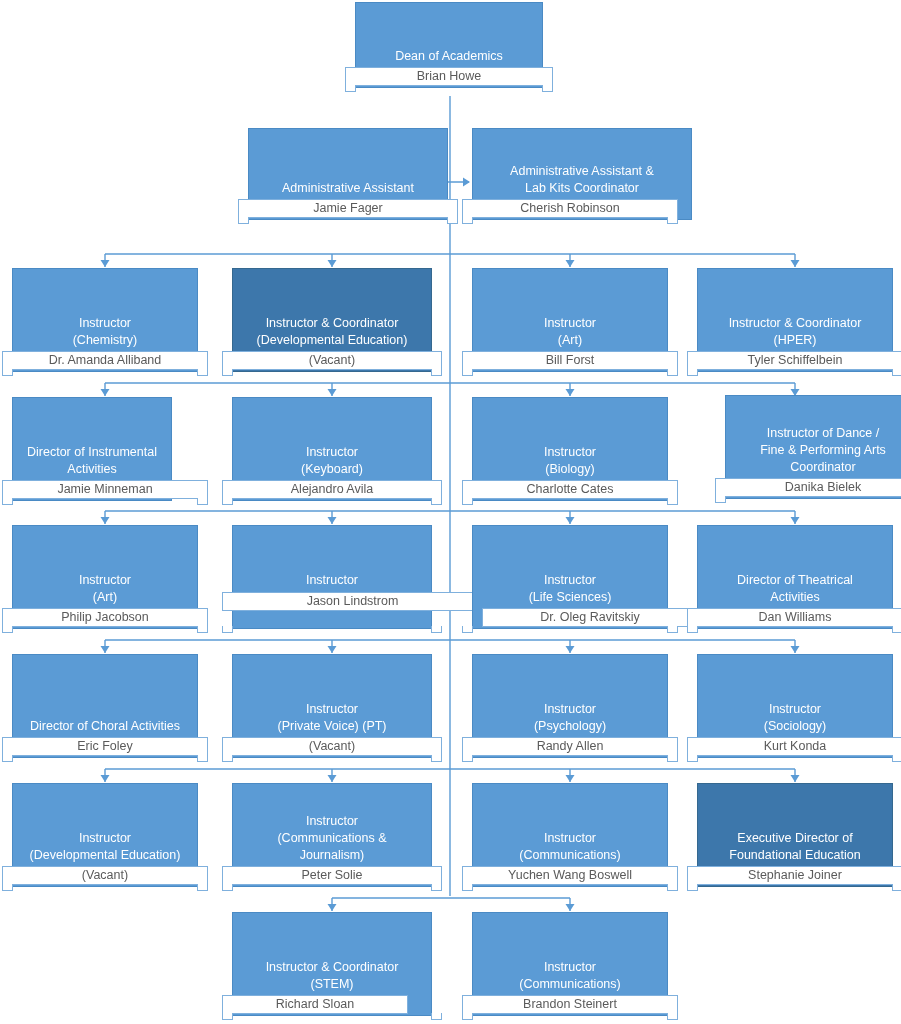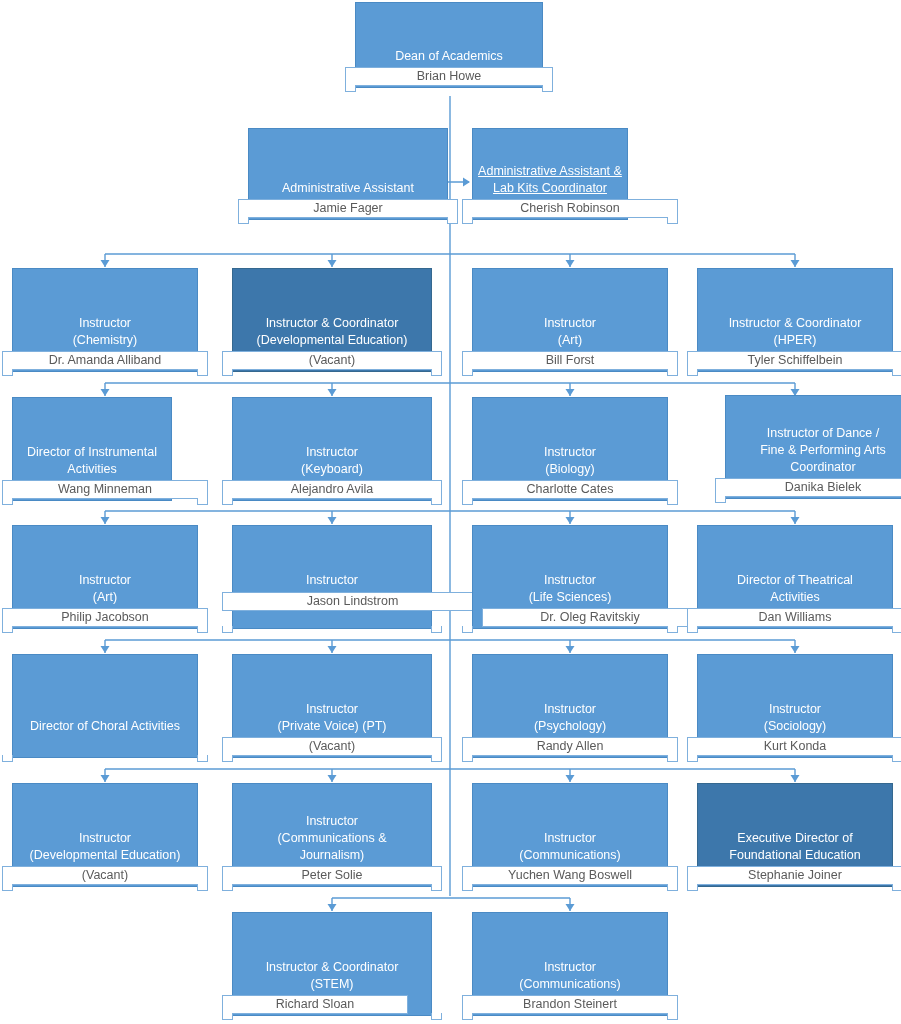--- a/index.html
+++ b/index.html
@@ -155,21 +155,21 @@
           <div class="title">
             <span>Administrative Assistant</span>
           </div>
         </div>
         <div class="ribbon" style="left: -10px; width: 220px; top: 71px;">Jamie Fager</div>
         <div class="ribbon-tail" style="left: -10px; top: 89px;"></div>
         <div class="ribbon-tail right" style="left: 199px; top: 89px;"></div>
       </div>
       <div class="node" style="left: 472px; top: 128px; width: 196px; height: 102px;">
         <div class="shadow" style="left: 5px; top: 5px; width: 196px; height: 92px;"></div>
-        <div class="body" style="width: 156px; height: 92px; text-decoration: underline;">
+        <div class="body" style="width: 220px; height: 92px;">
           <div class="title">
             <span>Administrative Assistant &amp;</span>
             <span>Lab Kits Coordinator</span>
           </div>
         </div>
         <div class="ribbon" style="left: -10px; width: 216px; top: 71px; text-align: right;">Cherish Robinson</div>
         <div class="ribbon-tail" style="left: -10px; top: 89px;"></div>
         <div class="ribbon-tail right" style="left: 195px; top: 89px;"></div>
       </div>
       <div class="node" style="left: 12px; top: 268px; width: 186px; height: 114px;">
@@ -221,21 +221,21 @@
         <div class="ribbon-tail right" style="left: 195px; top: 101px;"></div>
       </div>
       <div class="node" style="left: 12px; top: 397px; width: 186px; height: 114px;">
         <div class="shadow" style="left: 5px; top: 5px; width: 186px; height: 104px;"></div>
         <div class="body" style="width: 160px; height: 104px;">
           <div class="title">
             <span>Director of Instrumental</span>
             <span>Activities</span>
           </div>
         </div>
-        <div class="ribbon" style="left: -10px; width: 206px; top: 83px;">Wang Minneman</div>
+        <div class="ribbon" style="left: -10px; width: 206px; top: 83px;">Jamie Minneman</div>
         <div class="ribbon-tail" style="left: -10px; top: 101px;"></div>
         <div class="ribbon-tail right" style="left: 185px; top: 101px;"></div>
       </div>
       <div class="node" style="left: 232px; top: 397px; width: 200px; height: 114px;">
         <div class="shadow" style="left: 5px; top: 5px; width: 200px; height: 104px;"></div>
         <div class="body" style="width: 200px; height: 104px;">
           <div class="title">
             <span>Instructor</span>
             <span>(Keyboard)</span>
           </div>
@@ -317,20 +317,21 @@
         <div class="ribbon-tail" style="left: -10px; top: 101px;"></div>
         <div class="ribbon-tail right" style="left: 195px; top: 101px;"></div>
       </div>
       <div class="node" style="left: 12px; top: 654px; width: 186px; height: 114px;">
         <div class="shadow" style="left: 5px; top: 5px; width: 186px; height: 104px;"></div>
         <div class="body" style="width: 186px; height: 104px;">
           <div class="title">
             <span>Director of Choral Activities</span>
           </div>
         </div>
+        <div class="ribbon" style="left: -10px; width: 206px; top: 83px;">Eric Foley</div>
         <div class="ribbon-tail" style="left: -10px; top: 101px;"></div>
         <div class="ribbon-tail right" style="left: 185px; top: 101px;"></div>
       </div>
       <div class="node" style="left: 232px; top: 654px; width: 200px; height: 114px;">
         <div class="shadow" style="left: 5px; top: 5px; width: 200px; height: 104px;"></div>
         <div class="body" style="width: 200px; height: 104px;">
           <div class="title">
             <span>Instructor</span>
             <span>(Private Voice) (PT)</span>
           </div>

